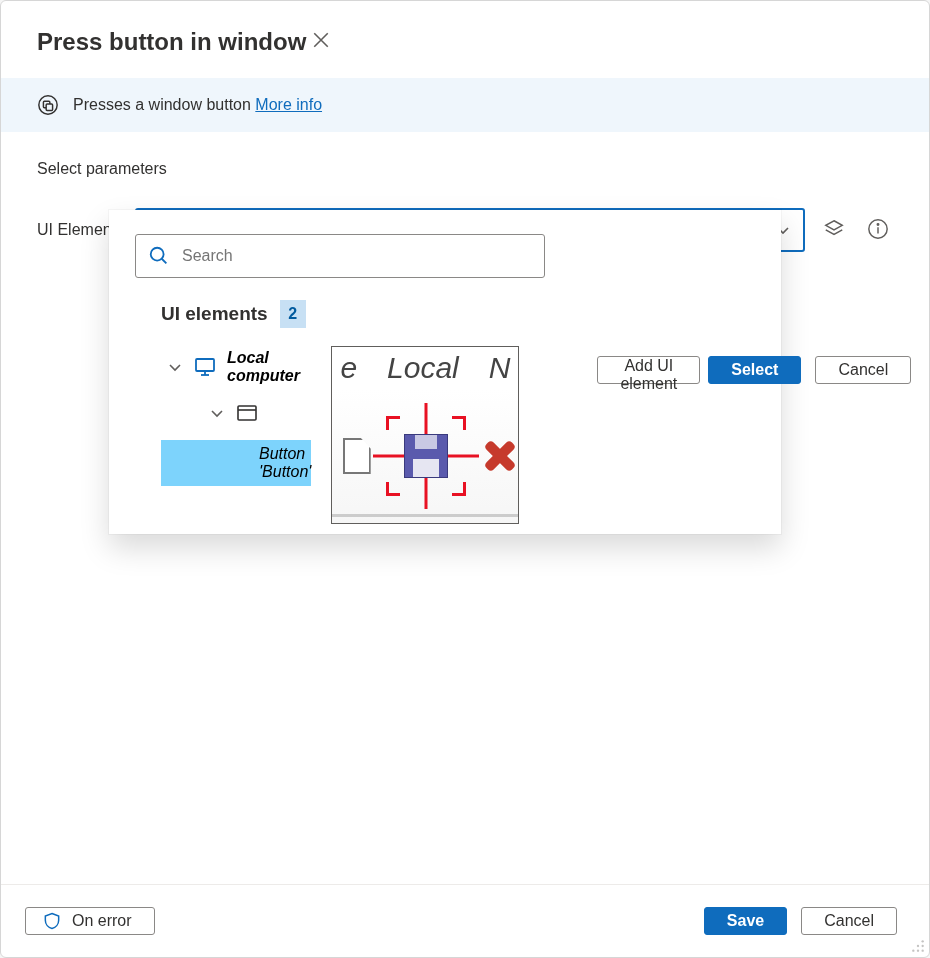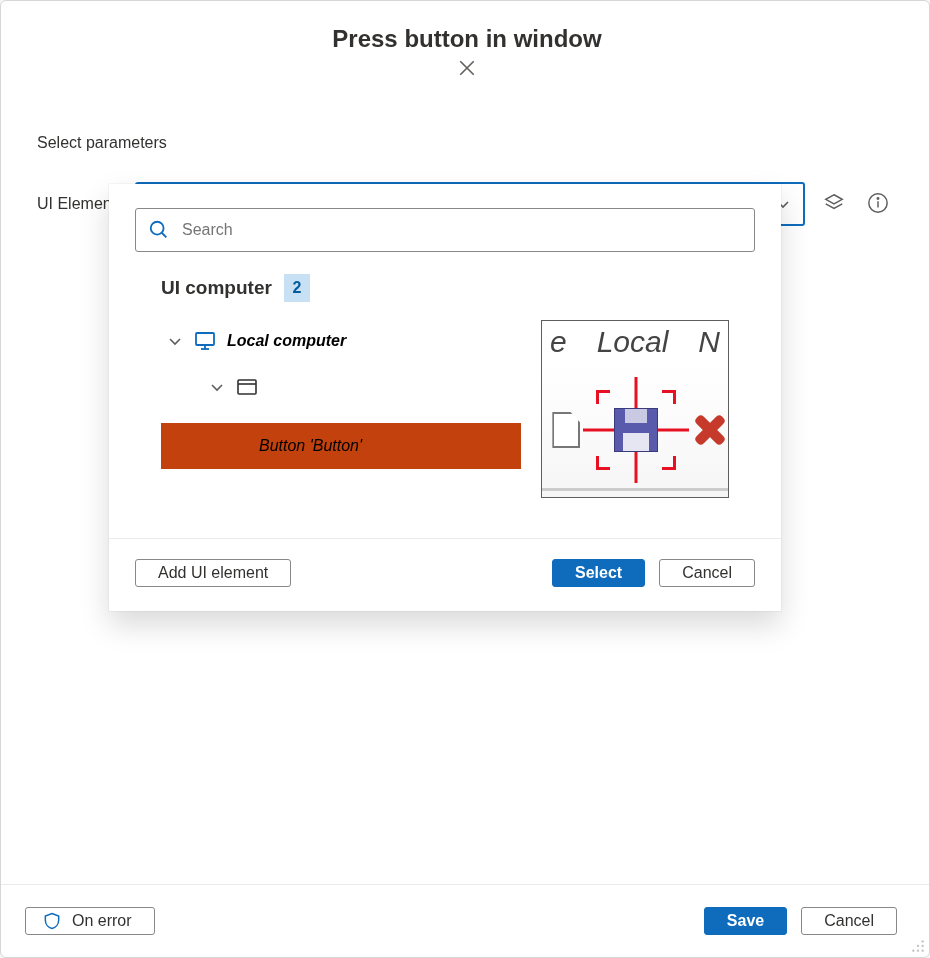--- a/index.html
+++ b/index.html
@@ -2,23 +2,22 @@
 <html><head>
 <meta charset="utf-8">
 <style>
   * { box-sizing: border-box; }
   html, body { margin: 0; padding: 0; font-family: "Segoe UI", -apple-system, sans-serif; background: #f5f5f5; }
   .dialog {
     width: 930px; height: 958px; background: #fff; border: 1px solid #d6d6d6; border-radius: 6px;
     display: flex; flex-direction: column; position: relative; overflow: hidden;
   }
   .dialog-header {
-    display: flex; align-items: center; justify-content: flex-end;
+    display: flex; align-items: center; justify-content: flex-start;
     padding: 24px 32px 20px 36px;
-    flex-direction: column;
   }
   .dialog-title { font-size: 24px; font-weight: 600; color: #323130; }
   .close-btn { background: none; border: none; cursor: pointer; padding: 6px; color: #605e5c; }
   .close-btn svg { width: 18px; height: 18px; }
   .info-bar {
     background: #eff6fc; padding: 16px 32px 16px 36px; display: flex; align-items: center; gap: 14px;
     color: #323130; font-size: 16px;
   }
   .info-bar .ico { width: 22px; height: 22px; flex-shrink: 0; color:#323130; }
   .more-link { color: #0f6cbd; text-decoration: underline; cursor: pointer; }
@@ -32,21 +31,21 @@
     cursor: pointer;
   }
   .dropdown-value { font-size: 16px; font-weight: 600; color: #323130; }
   .chevron { width: 16px; height: 16px; color: #605e5c; }
   .ico-btn { background: none; border: none; cursor: pointer; padding: 4px; color: #605e5c; }
   .ico-btn svg { width: 22px; height: 22px; }
 
   .popover {
     position: absolute; left: 108px; top: 78px; width: 672px; background: #fff;
     box-shadow: 0 14px 28px rgba(0,0,0,0.15), 0 0 0 1px rgba(0,0,0,0.03);
-    display: flex; flex-direction: column;
+    display: flex; flex-direction: row;
   }
   .pop-body { padding: 24px 26px 10px 26px; }
   .search {
     border: 1px solid #8a8886; border-radius: 3px; height: 44px;
     display: flex; align-items: center; padding: 0 12px; gap: 10px;
   }
   .search svg { width: 22px; height: 22px; color: #0f6cbd; }
   .search input { border: none; outline: none; flex: 1; font-size: 16px; font-family: inherit; }
   .ue-head { display: flex; align-items: center; gap: 12px; margin: 22px 0 16px 26px; }
   .ue-title { font-size: 19px; font-weight: 600; color: #323130; }
@@ -55,21 +54,21 @@
     width: 26px; height: 28px; display: inline-flex; align-items: center; justify-content: center;
   }
   .tree-preview { display: flex; gap: 20px; padding: 0 26px; font-style: italic; }
   .tree { flex: 1; min-width: 0; }
   .tree-row { display: flex; align-items: center; gap: 10px; height: 46px; font-size: 16px; }
   .tree-row .chev { width: 16px; height: 16px; color: #605e5c; cursor: pointer; flex-shrink:0; }
   .tree-row .nico { width: 24px; height: 24px; color: #0f6cbd; flex-shrink:0; }
   .tree-row .nico-win { color: #323130; }
   .tree-row.lvl1 { padding-left: 6px; font-weight: 600; }
   .tree-row.lvl2 { padding-left: 48px; font-weight: 600; }
-  .tree-row.lvl3 { padding-left: 98px; background: #c2410c; height: 46px; margin-top:13px; }
+  .tree-row.lvl3 { padding-left: 98px; background: #7dd3fc; height: 46px; margin-top:4px; }
   .preview {
     width: 188px; height: 178px; border: 1px solid #605e5c; background: #f3f2f1;
     position: relative; overflow: hidden; flex-shrink:0; margin-top:2px;
   }
   .prev-menu {
     position:absolute; left:0; right:0; top:0; height:42px; background:#fff;
     display:flex; align-items:center; font-size:30px; color:#444; padding:0 8px;
     justify-content: space-between;
   }
   .prev-tb {
@@ -141,20 +140,31 @@
 
   <div class="dialog-header">
     <div class="dialog-title">Press button in window</div>
     <button class="close-btn">
       <svg viewBox="0 0 16 16" fill="none" stroke="currentColor" stroke-width="1.4">
           <path d="M2 2 L14 14 M14 2 L2 14"></path>
         </svg>
     </button>
   </div>
 
+  <div class="info-bar">
+    <svg class="ico" viewBox="0 0 24 24" fill="none" stroke="currentColor" stroke-width="1.6">
+      <circle cx="12" cy="12" r="10"></circle>
+      <rect x="7" y="8" width="7" height="7" rx="1"></rect>
+      <rect x="10" y="11" width="7" height="7" rx="1" fill="#eff6fc"></rect>
+    </svg>
+    <div>
+      <span>Presses a window button</span>
+      <a class="more-link">More info</a>
+    </div>
+  </div>
 
   <div class="body">
     <div class="section-title">Select parameters</div>
 
     <div class="param-row">
       <div class="param-label">UI Element:</div>
       <div class="dropdown">
         <span class="dropdown-value">Local computer &gt; Window 'Contoso Invoicing' &gt; Button 'Button'</span>
         <svg class="chevron" viewBox="0 0 16 16" fill="none" stroke="currentColor" stroke-width="1.6">
             <path d="M3 6 L8 11 L13 6"></path>
@@ -179,21 +189,21 @@
       <div class="pop-body">
         <div class="search">
           <svg viewBox="0 0 24 24" fill="none" stroke="currentColor" stroke-width="2">
             <circle cx="10" cy="10" r="7"></circle>
               <line x1="20" y1="20" x2="15" y2="15"></line>
           </svg>
           <input type="text" placeholder="Search" style="">
         </div>
 
         <div class="ue-head">
-          <span class="ue-title">UI computer</span>
+          <span class="ue-title">UI elements</span>
           <span class="ue-count">2</span>
         </div>
 
         <div class="tree-preview">
           <div class="tree">
             <div class="tree-row lvl1">
               <svg class="chev" viewBox="0 0 16 16" fill="none" stroke="currentColor" stroke-width="1.6">
                   <path d="M3 6 L8 11 L13 6"></path>
                 </svg>
               <svg class="nico" viewBox="0 0 24 24" fill="none" stroke="currentColor" stroke-width="1.8">

